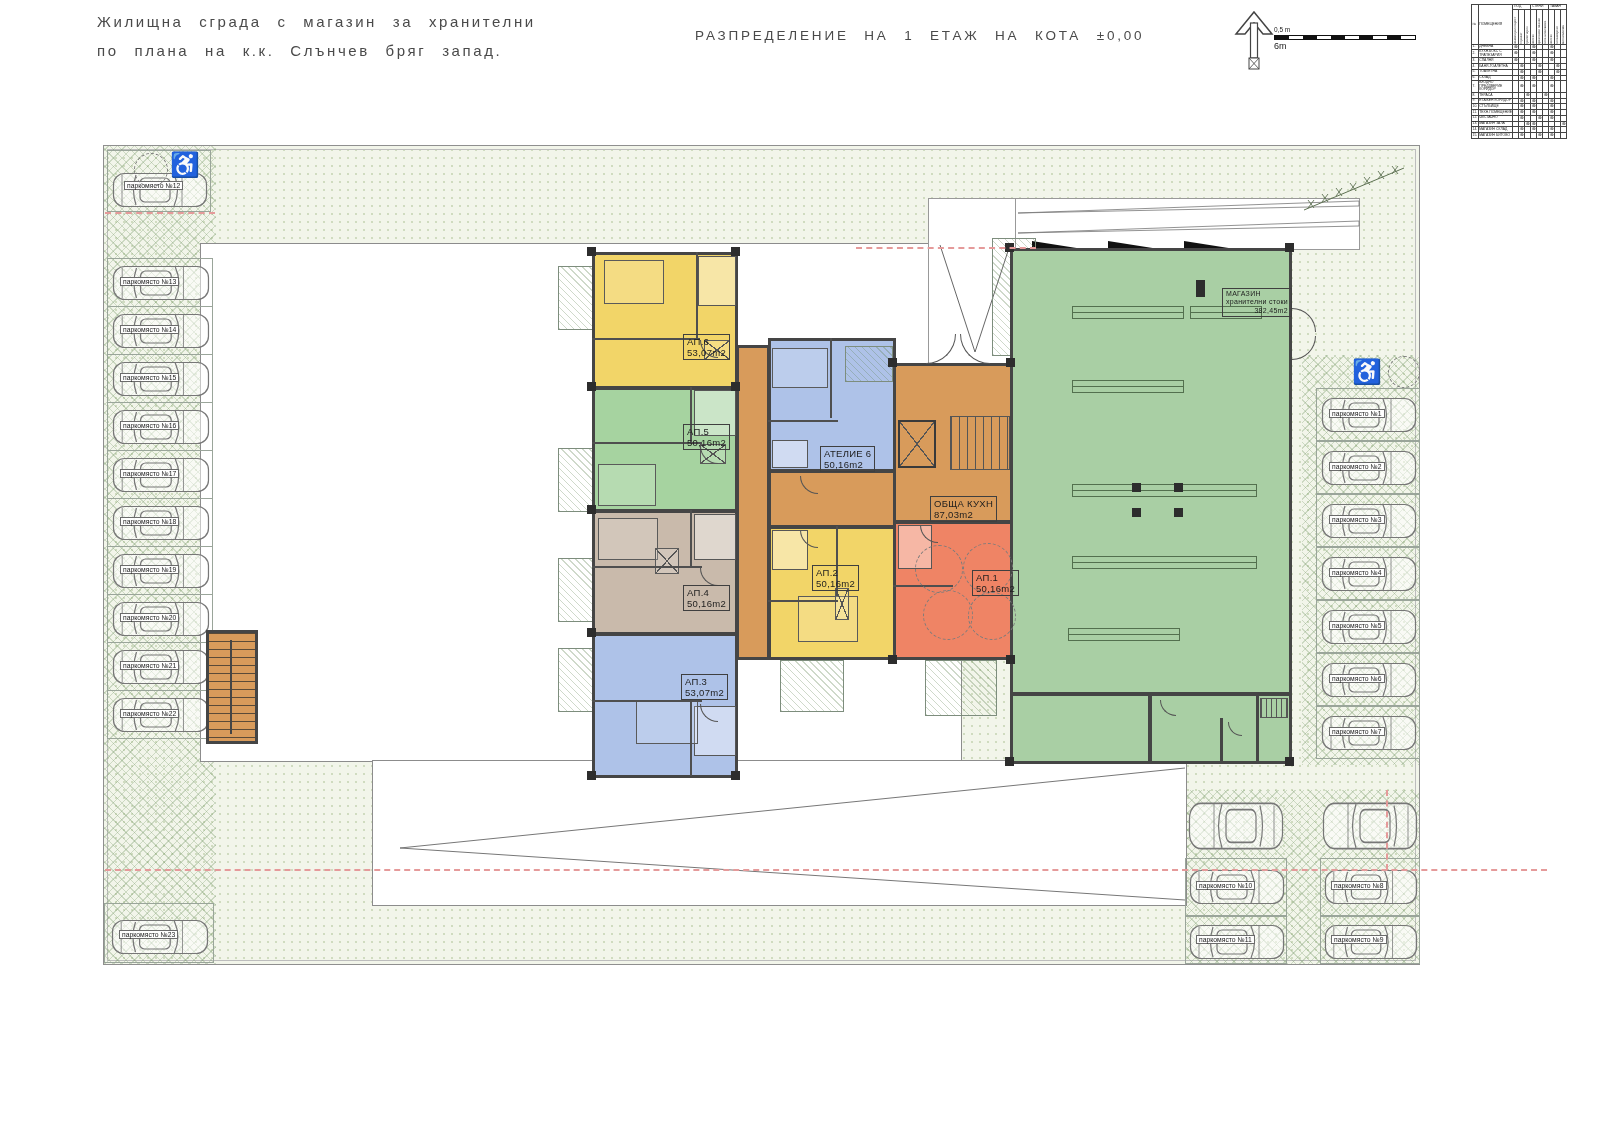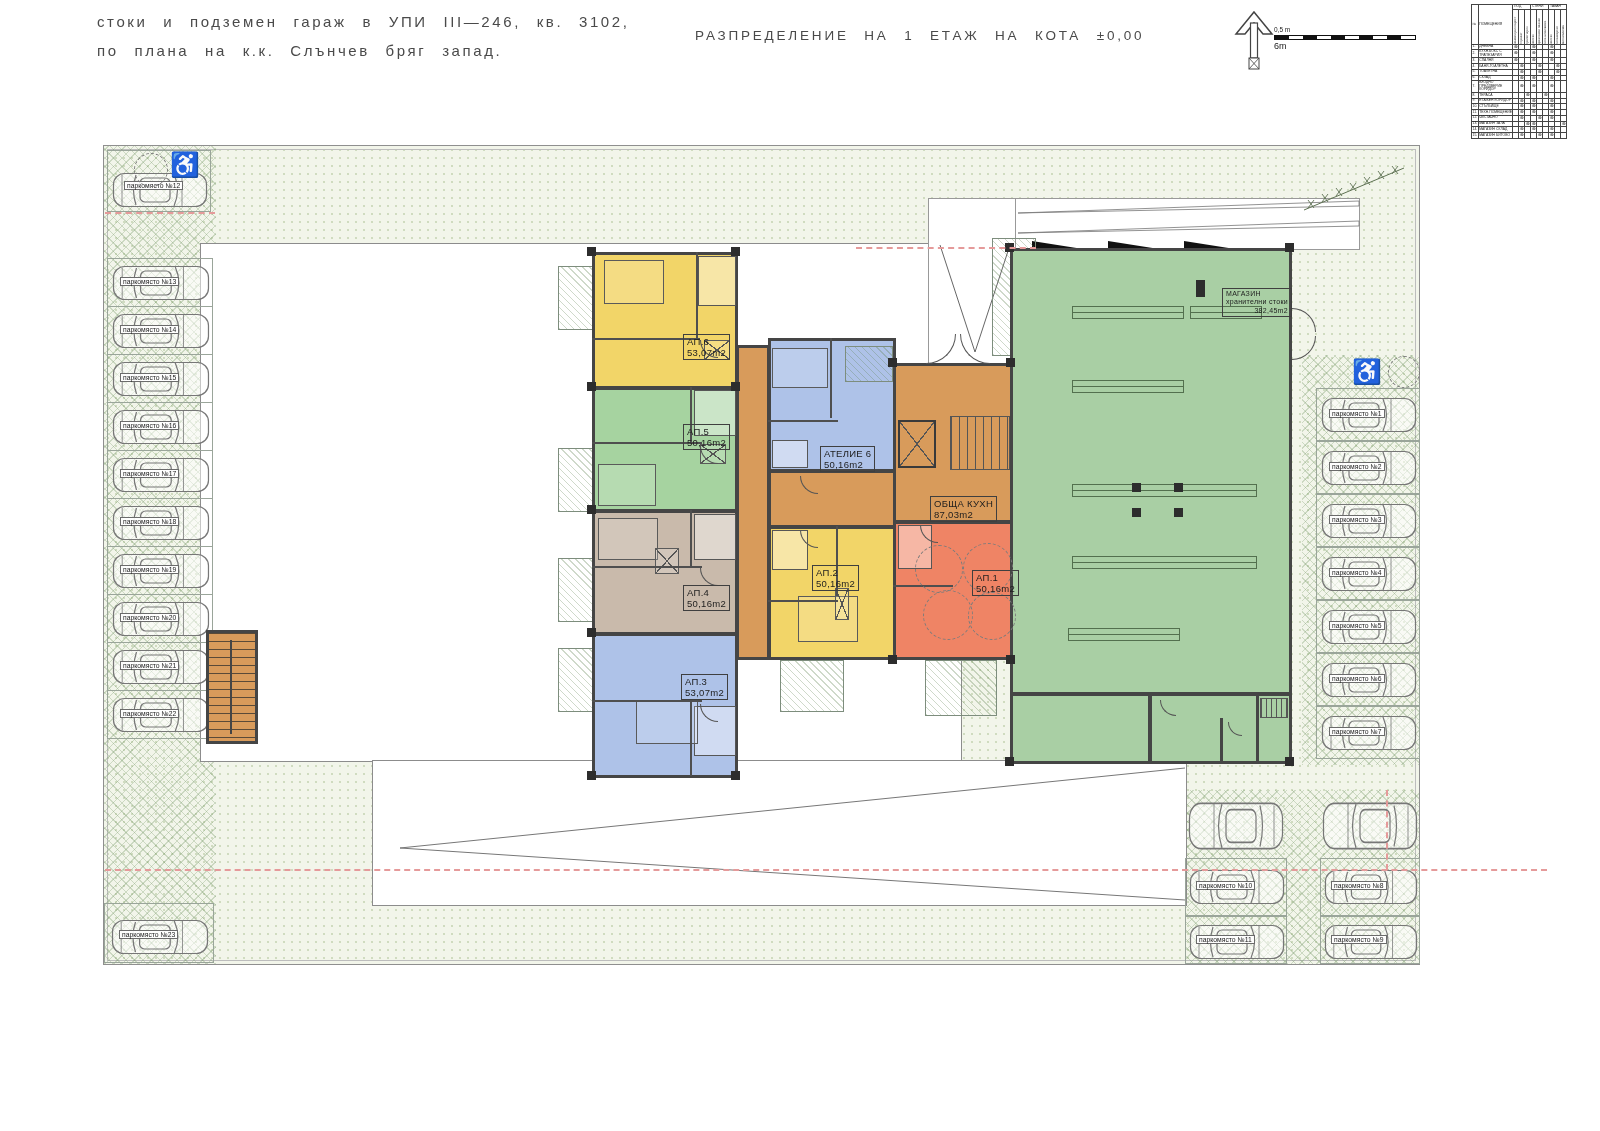--- a/index.html
+++ b/index.html
@@ -29,21 +29,21 @@
   #legend-tbl{position:absolute;left:1471px;top:4px;z-index:50;border-collapse:collapse;background:#fff}
   #legend-tbl th,#legend-tbl td{border:.5px solid #444;font-size:3.4px;font-weight:normal;color:#222;padding:0 .5px;text-align:left;line-height:1.05}
   #legend-tbl td.mk{text-align:center;font-size:4.5px;width:6px}
   #legend-tbl .vt{writing-mode:vertical-rl;transform:rotate(180deg);font-size:3.2px;height:34px;max-height:34px;overflow:hidden}
   .tiny-wall{position:absolute;background:#454545;z-index:12}
 </style>
 </head>
 <body>
 
 <div class="abs title" style="left:97px;top:8px;width:600px">
-  <div>стоки и подземен гараж в УПИ III—246, кв. 3102,</div>
+  <div>Жилищна сграда с магазин за хранителни</div>
   <div>по плана на к.к. Слънчев бряг запад.</div>
 </div>
 <div class="abs dtitle" style="left:695px;top:28px">РАЗПРЕДЕЛЕНИЕ НА 1 ЕТАЖ НА КОТА ±0,00</div>
 
 <div class="abs" style="left:1234px;top:10px;width:40px;height:62px;z-index:50">
   <svg viewBox="0 0 40 62" width="40" height="62">
     <polygon points="20,2 38,24 29,24 20,13 11,24 2,24" fill="#fff" stroke="#444" stroke-width="1.5"></polygon>
     <rect x="16.5" y="13" width="7" height="35" fill="#fff" stroke="#444" stroke-width="1.2"></rect>
     <rect x="15" y="48" width="10" height="11" fill="#fff" stroke="#444" stroke-width="1"></rect>
     <line x1="15" y1="48" x2="25" y2="59" stroke="#444" stroke-width="0.8"></line>

